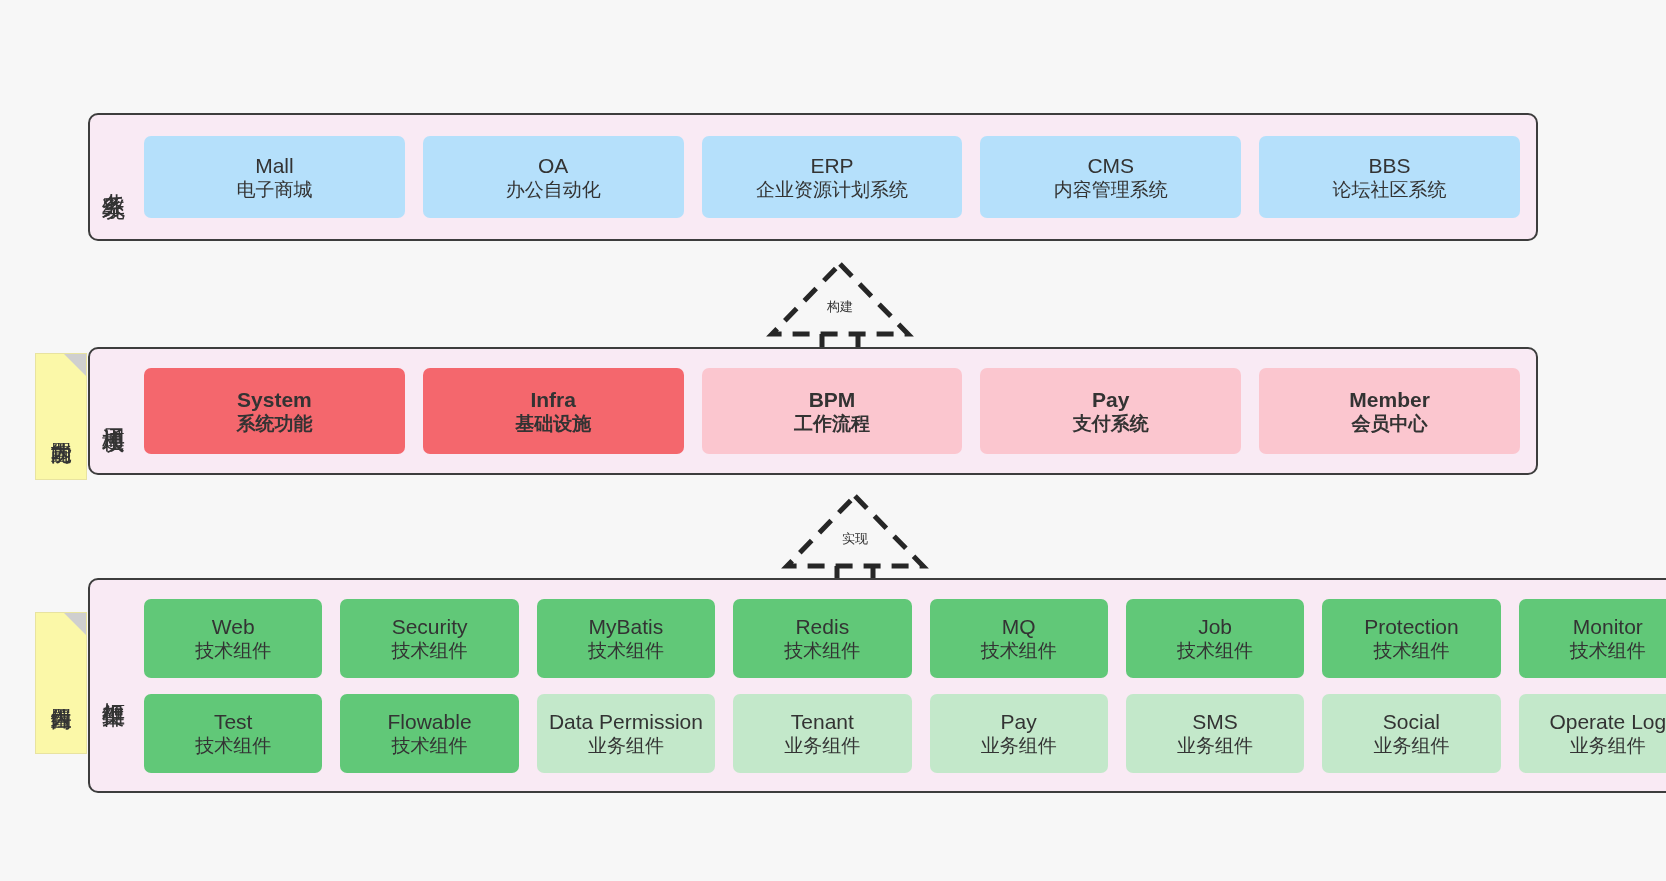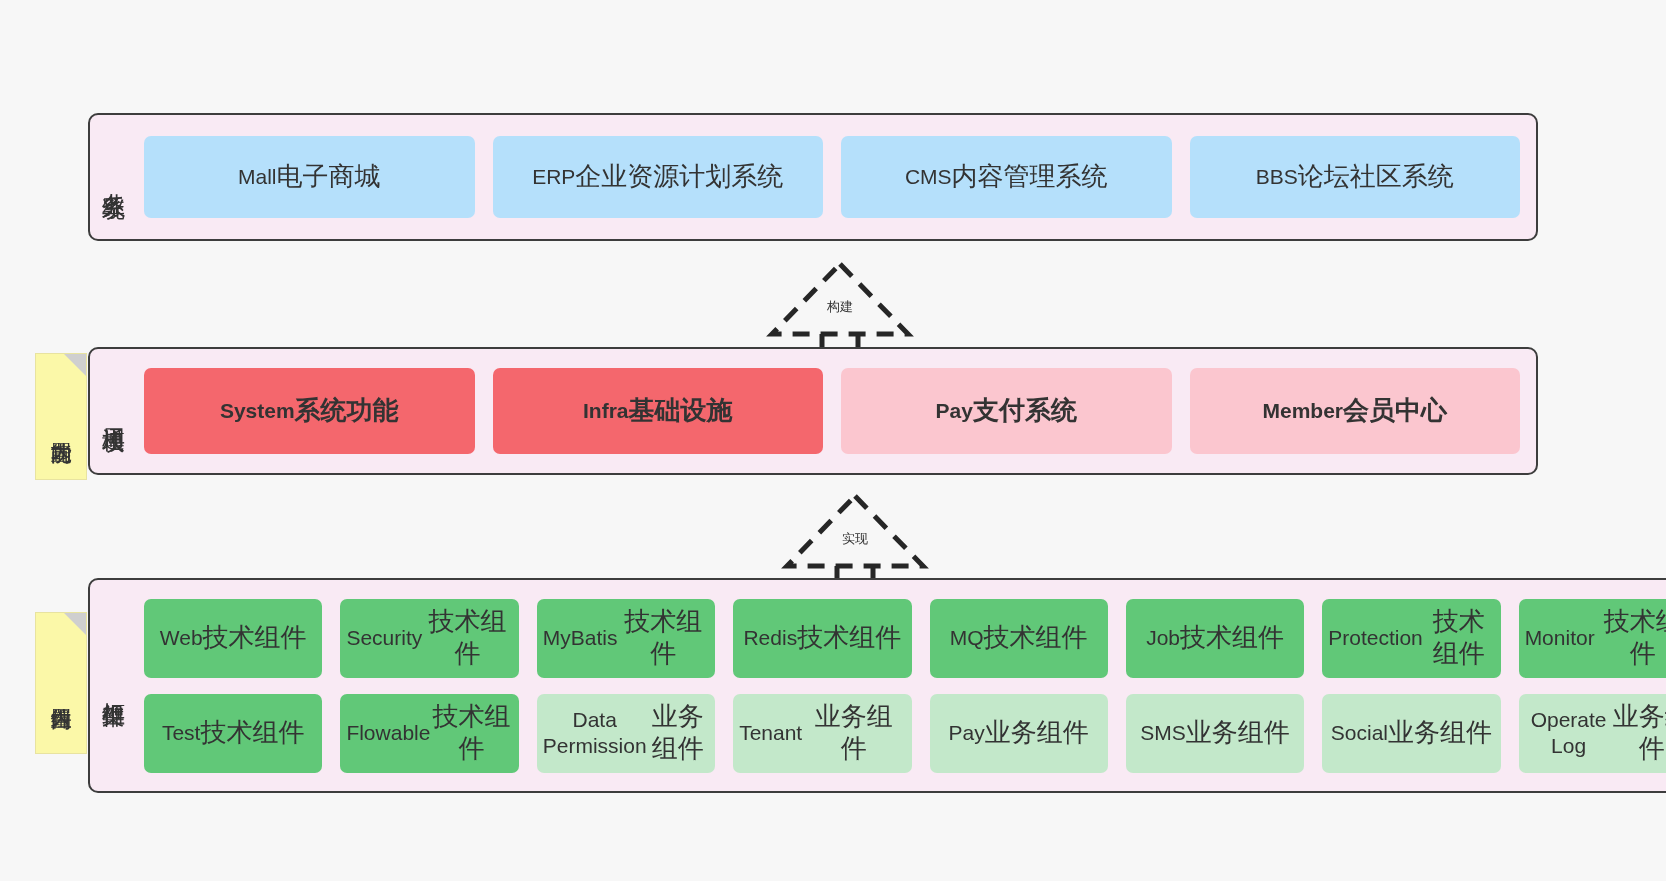--- a/index.html
+++ b/index.html
@@ -63,31 +63,31 @@
     display: flex;
     gap: 18px;
     justify-content: space-between;
   }
 
   
   .card {
     flex: 1 1 0;
     border-radius: 7px;
     display: flex;
-    flex-direction: row;
+    flex-direction: column;
     align-items: center;
     justify-content: center;
     text-align: center;
     line-height: 1.22;
     box-sizing: border-box;
     padding: 4px 6px;
     color: #333333;
   }
   .card .en { font-size: 21px; }
-  .card .cn { font-size: 26px; }
+  .card .cn { font-size: 19px; }
 
   .h-biz   { height: 82px; }
   .h-mod   { height: 86px; font-weight: bold; }
   .h-comp  { height: 79px; }
 
   .c-blue       { background: #b5e0fb; }
   .c-red        { background: #f4676d; }
   .c-pink       { background: #fbc6cf; }
   .c-green      { background: #61c878; }
   .c-lightgreen { background: #c3e8ca; }
@@ -145,20 +145,24 @@
 
 <div id="canvas">
 
   <div class="layer" id="layer-business-system" style="left:88px; top:113px; width:1450px; height:128px;">
     <div class="layer-title">业务系统</div>
     <div class="layer-body">
       <div class="row">
         <div class="card c-blue h-biz">
           <span class="en">Mall</span>
           <span class="cn">电子商城</span>
+        </div>
+        <div class="card c-blue h-biz">
+          <span class="en">OA</span>
+          <span class="cn">办公自动化</span>
         </div>
         <div class="card c-blue h-biz">
           <span class="en">ERP</span>
           <span class="cn">企业资源计划系统</span>
         </div>
         <div class="card c-blue h-biz">
           <span class="en">CMS</span>
           <span class="cn">内容管理系统</span>
         </div>
         <div class="card c-blue h-biz">
@@ -186,20 +190,24 @@
     <div class="layer-title">通用模块</div>
     <div class="layer-body">
       <div class="row">
         <div class="card c-red h-mod">
           <span class="en">System</span>
           <span class="cn">系统功能</span>
         </div>
         <div class="card c-red h-mod">
           <span class="en">Infra</span>
           <span class="cn">基础设施</span>
+        </div>
+        <div class="card c-pink h-mod">
+          <span class="en">BPM</span>
+          <span class="cn">工作流程</span>
         </div>
         <div class="card c-pink h-mod">
           <span class="en">Pay</span>
           <span class="cn">支付系统</span>
         </div>
         <div class="card c-pink h-mod">
           <span class="en">Member</span>
           <span class="cn">会员中心</span>
         </div>
       </div>

